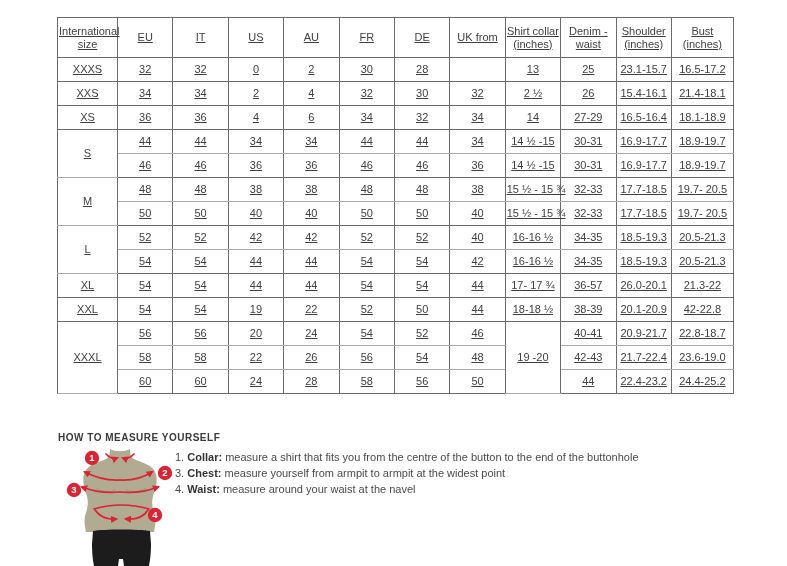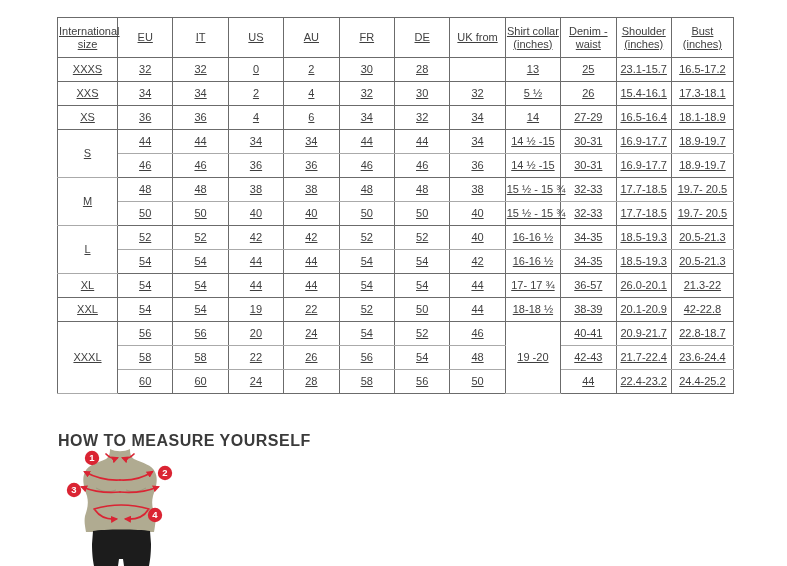--- a/index.html
+++ b/index.html
@@ -24,21 +24,21 @@
   th,td{
     border:1px solid var(--border);
     font-size:11px;font-weight:400;text-align:center;vertical-align:middle;
     padding:0 1px;color:var(--text);line-height:1.15;
   }
   th{height:40px;}
   td{height:24px;white-space:nowrap;}
   tr.light td{border-bottom-color:#aaaaaa;}
   .measure-heading{
     position:absolute;left:58px;top:432px;
-    font-size:16px;font-weight:bold;letter-spacing:.5px;color:#3a3a3a;
+    font-size:10px;font-weight:bold;letter-spacing:.5px;color:#3a3a3a;
   }
   .figure{position:absolute;left:58px;top:446px;width:116px;height:120px;}
   .steps{position:absolute;left:175px;top:449px;font-size:11px;color:#4a4a4a;}
   .step{height:16px;line-height:16px;white-space:nowrap;}
   .step b{color:#333333;}
   .meas{fill:none;stroke:var(--accent);stroke-width:1.7;stroke-linecap:round;}
   .pec{fill:none;stroke:var(--tan-line);stroke-width:1;}
   .badge-num{font-family:"Liberation Sans",sans-serif;font-size:9.5px;font-weight:bold;fill:#ffffff;text-anchor:middle;}
 </style>
 </head>
@@ -93,24 +93,24 @@
         </tr>
         <tr>
           <td>XXS</td>
           <td>34</td>
           <td>34</td>
           <td>2</td>
           <td>4</td>
           <td>32</td>
           <td>30</td>
           <td>32</td>
-          <td>5 ½</td>
+          <td>2 ½</td>
           <td>26</td>
           <td>15.4-16.1</td>
-          <td>17.3-18.1</td>
+          <td>21.4-18.1</td>
         </tr>
         <tr>
           <td>XS</td>
           <td>36</td>
           <td>36</td>
           <td>4</td>
           <td>6</td>
           <td>34</td>
           <td>32</td>
           <td>34</td>
@@ -245,21 +245,21 @@
         <tr class="light">
           <td>58</td>
           <td>58</td>
           <td>22</td>
           <td>26</td>
           <td>56</td>
           <td>54</td>
           <td>48</td>
           <td>42-43</td>
           <td>21.7-22.4</td>
-          <td>23.6-24.4</td>
+          <td>23.6-19.0</td>
         </tr>
         <tr>
           <td>60</td>
           <td>60</td>
           <td>24</td>
           <td>28</td>
           <td>58</td>
           <td>56</td>
           <td>50</td>
           <td>44</td>
@@ -323,13 +323,16 @@
     <circle cx="16" cy="44" r="7.2" style="fill:var(--accent)"></circle>
     <text class="badge-num" x="16" y="47.4">3</text>
   </g>
   <g>
     <circle cx="97" cy="69" r="7.2" style="fill:var(--accent)"></circle>
     <text class="badge-num" x="97" y="72.4">4</text>
   </g>
 </svg>
 
 <div class="steps" id="steps">
+    <div class="step"><span>1. </span><b>Collar:</b><span> measure a shirt that fits you from the centre of the button to the end of the buttonhole</span></div>
+    <div class="step"><span>3. </span><b>Chest:</b><span> measure yourself from armpit to armpit at the widest point</span></div>
+    <div class="step"><span>4. </span><b>Waist:</b><span> measure around your waist at the navel</span></div>
   </div>
 
 </body></html>

